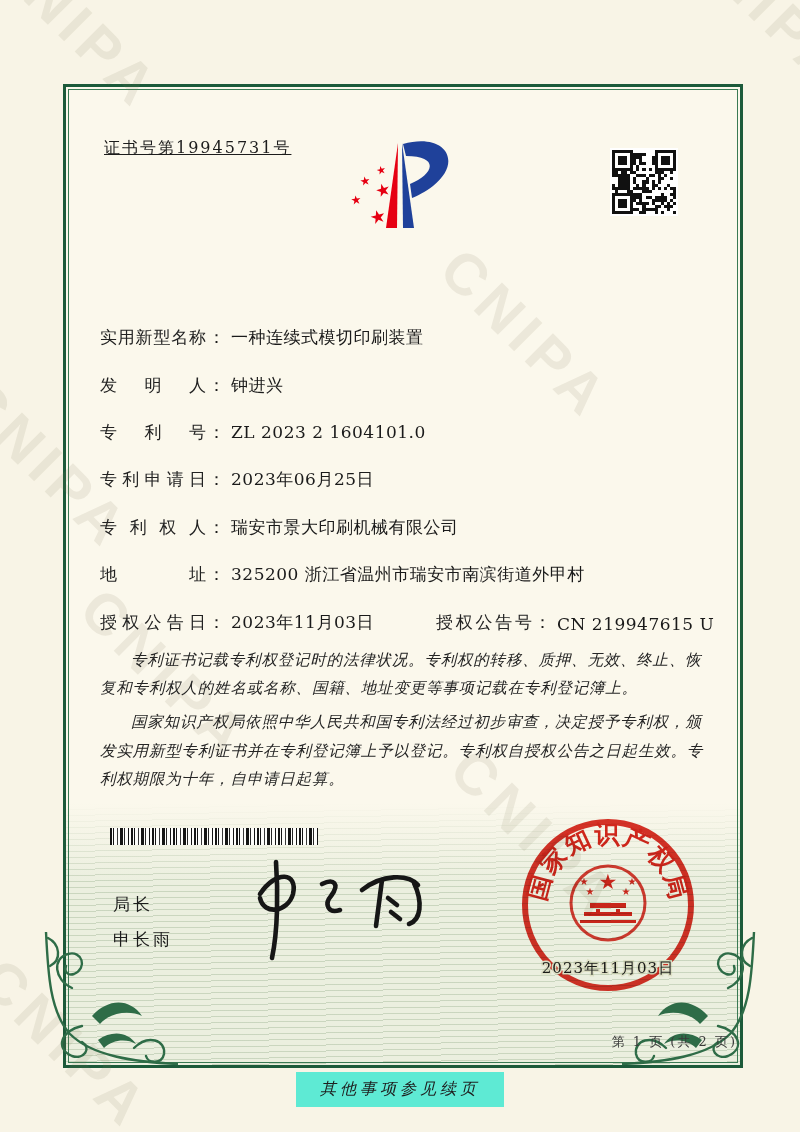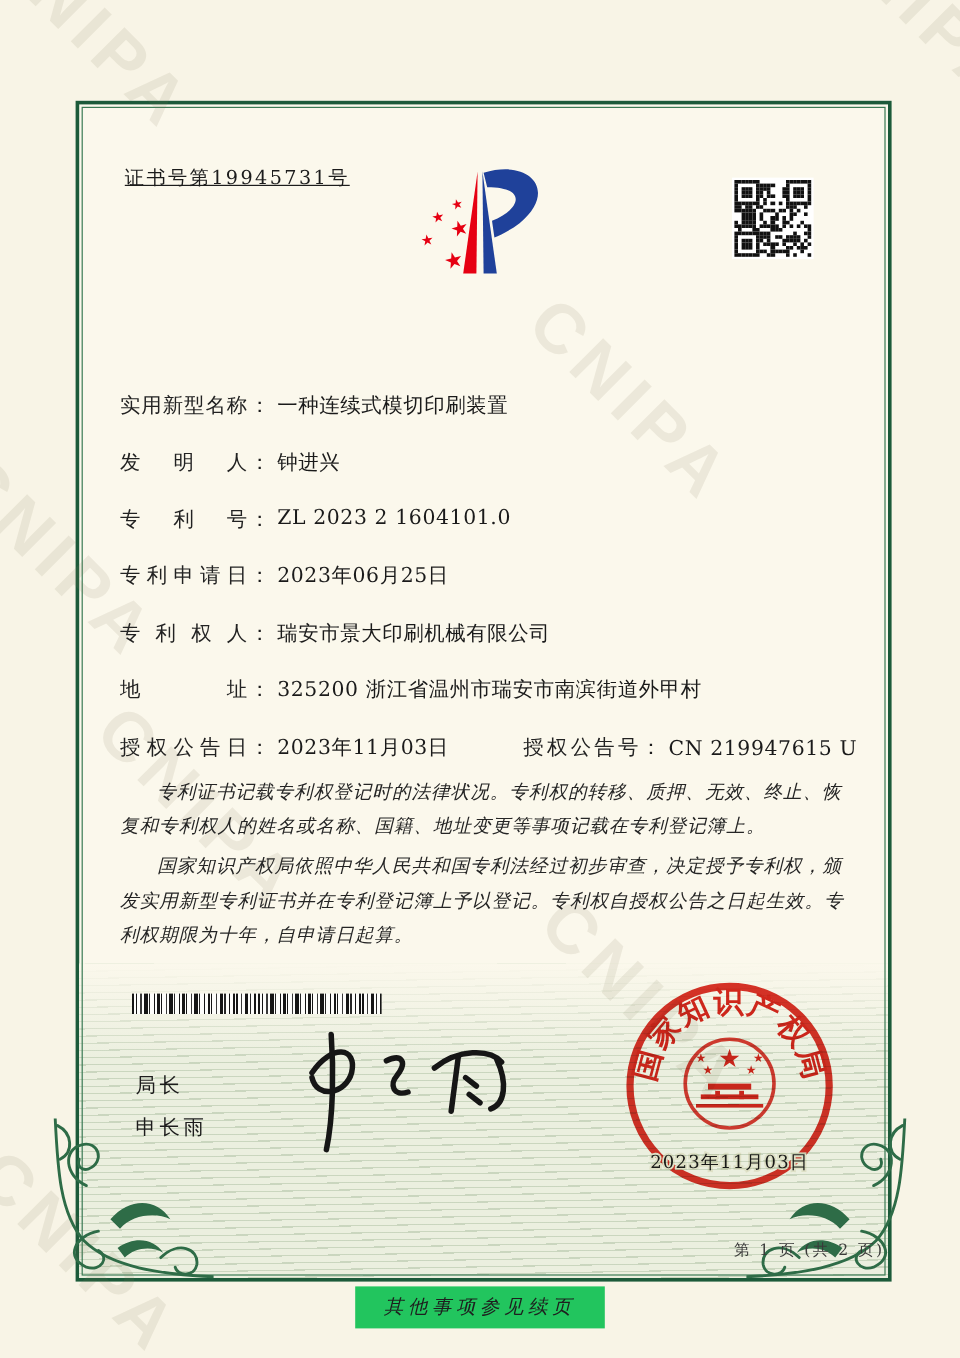--- a/index.html
+++ b/index.html
@@ -62,21 +62,21 @@
                 font-size:17px;letter-spacing:3px;z-index:4;}
   .sig-name{position:absolute;left:113px;top:928px;font-family:"Liberation Sans",sans-serif;
             font-size:17px;letter-spacing:3px;z-index:4;text-align:center;}
   .sig-hand{position:absolute;left:230px;top:858px;z-index:4;}
 
   .seal{position:absolute;left:518px;top:815px;z-index:5;mix-blend-mode:multiply;}
 
   .page-num{position:absolute;left:63px;top:1033px;width:674px;text-align:right;
             font-size:13px;letter-spacing:2px;color:#3a3a3a;z-index:4;}
   .cont-note{position:absolute;left:50%;transform:translateX(-50%);top:1072px;
-             background:#22c55e;padding:7px 24px;font-size:16px;letter-spacing:4px;
+             background:#5eead4;padding:7px 24px;font-size:16px;letter-spacing:4px;
              font-style:italic;color:#1e1e1e;z-index:4;}
 </style>
 </head>
 <body>
 
 <div class="page">
 
   <span class="watermark" style="left:-30px;top:-10px">CNIPA</span>
   <span class="watermark" style="left:660px;top:-30px">CNIPA</span>
   <span class="watermark" style="left:420px;top:300px">CNIPA</span>

